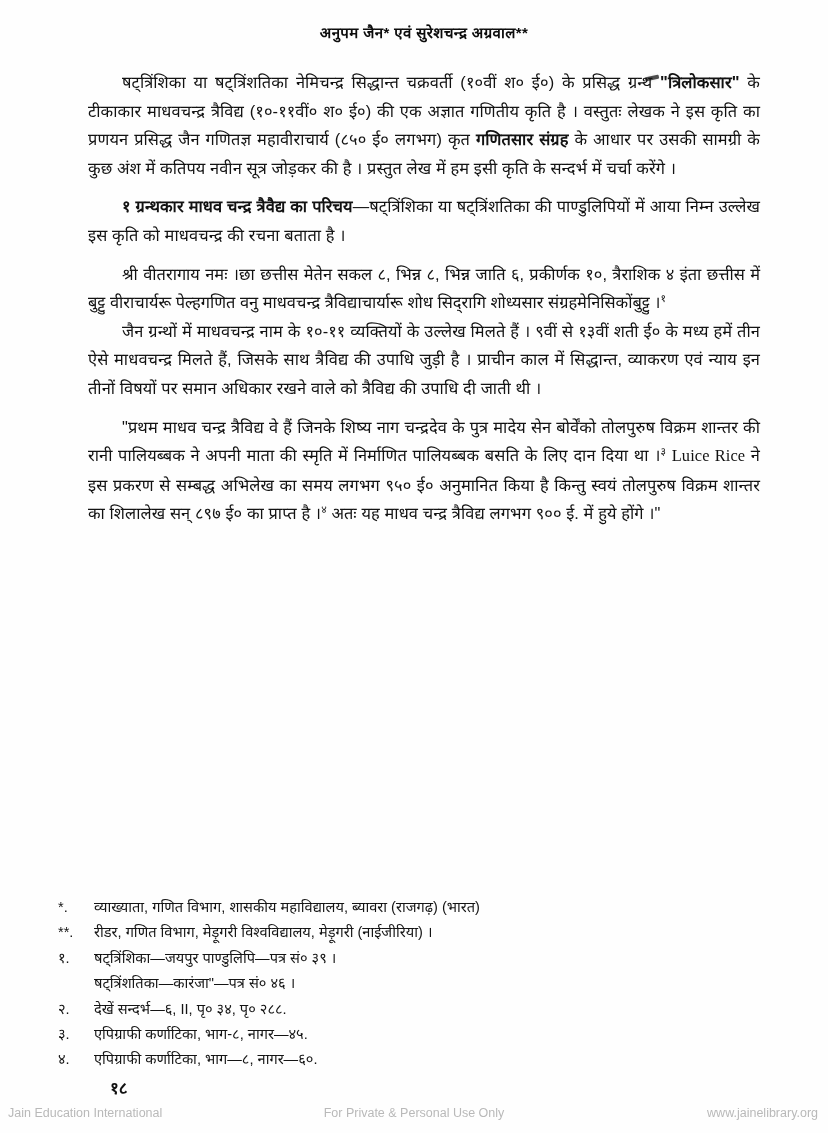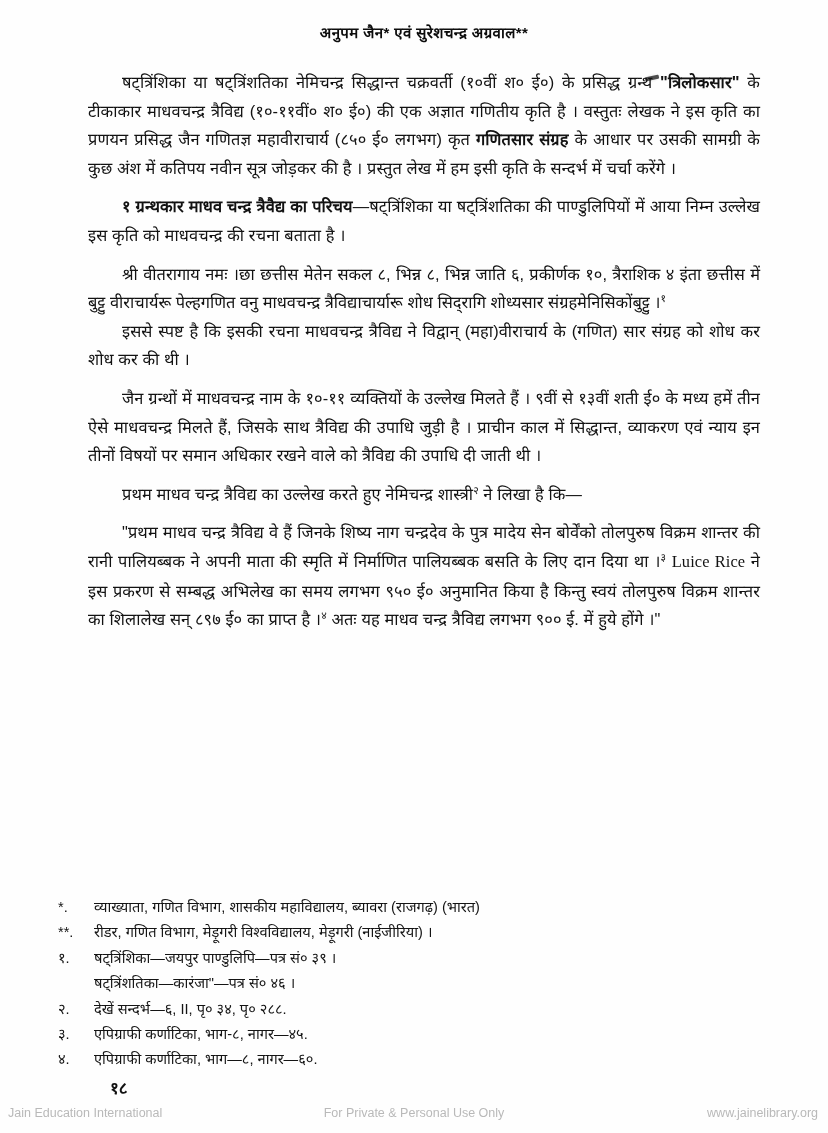--- a/index.html
+++ b/index.html
@@ -180,31 +180,25 @@
       </p>
 
       <p class="para">
         <span class="indent"></span><span class="bold">१ ग्रन्थकार माधव चन्द्र त्रैवैद्य का परिचय</span><span>—</span><span>षट्‌त्रिंशिका या षट्‌त्रिंशतिका की पाण्डुलिपियों में आया निम्न उल्लेख इस कृति को माधवचन्द्र की रचना बताता है ।</span>
       </p>
 
       <p class="quote-sanskrit">
         <span class="indent"></span><span>श्री वीतरागाय नमः ।छा छत्तीस मेतेन सकल ८, भिन्न ८, भिन्न जाति ६, प्रकीर्णक १०, त्रैराशिक ४ इंता छत्तीस में बुट्टु वीराचार्यरू पेल्हगणित वनु माधवचन्द्र त्रैविद्याचार्यारू शोध सिद्‌रागि शोध्यसार संग्रहमेनिसिकोंबुट्टु ।</span><span class="sup">१</span>
       </p>
 
-      <p class="para">
-        <span class="indent"></span><span>इससे स्पष्ट है कि इसकी रचना माधवचन्द्र त्रैविद्य ने विद्वान् (महा)वीराचार्य के (गणित) सार संग्रह को शोध कर शोध कर की थी ।</span>
-      </p>
 
       <p class="para">
         <span class="indent"></span><span>जैन ग्रन्थों में माधवचन्द्र नाम के १०-११ व्यक्तियों के उल्लेख मिलते हैं । ९वीं से १३वीं शती ई० के मध्य हमें तीन ऐसे माधवचन्द्र मिलते हैं, जिसके साथ त्रैविद्य की उपाधि जुड़ी है । प्राचीन काल में सिद्धान्त, व्याकरण एवं न्याय इन तीनों विषयों पर समान अधिकार रखने वाले को त्रैविद्य की उपाधि दी जाती थी ।</span>
       </p>
 
-      <p class="para">
-        <span class="indent"></span><span>प्रथम माधव चन्द्र त्रैविद्य का उल्लेख करते हुए नेमिचन्द्र शास्त्री</span><span class="sup">२</span><span> ने लिखा है कि—</span>
-      </p>
 
       <p class="para">
         <span class="indent"></span><span>"प्रथम माधव चन्द्र त्रैविद्य वे हैं जिनके शिष्य नाग चन्द्रदेव के पुत्र मादेय सेन बोर्वेंको तोलपुरुष विक्रम शान्तर की रानी पालियब्बक ने अपनी माता की स्मृति में निर्माणित पालियब्बक बसति के लिए दान दिया था ।</span><span class="sup">३</span><span> </span><span class="latin">Luice Rice</span><span> ने इस प्रकरण से सम्बद्ध अभिलेख का समय लगभग ९५० ई० अनुमानित किया है किन्तु स्वयं तोलपुरुष विक्रम शान्तर का शिलालेख सन् ८९७ ई० का प्राप्त है ।</span><span class="sup">४</span><span> अतः यह माधव चन्द्र त्रैविद्य लगभग ९०० ई. में हुये होंगे ।"</span>
       </p>
 
     </div>
   </div>
 
   <div class="footnotes">
 

